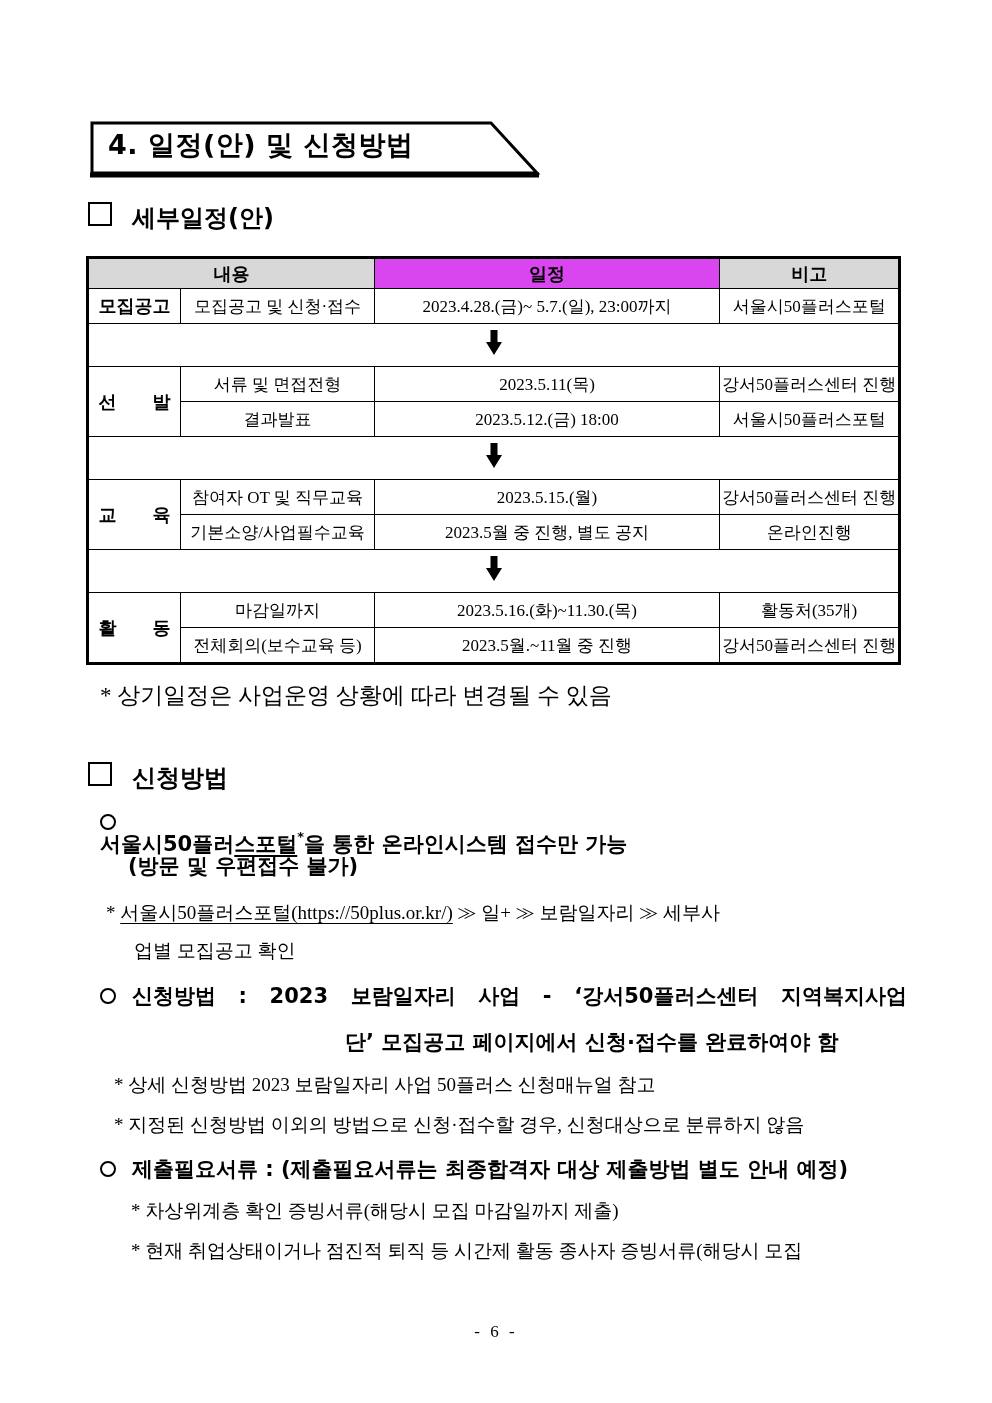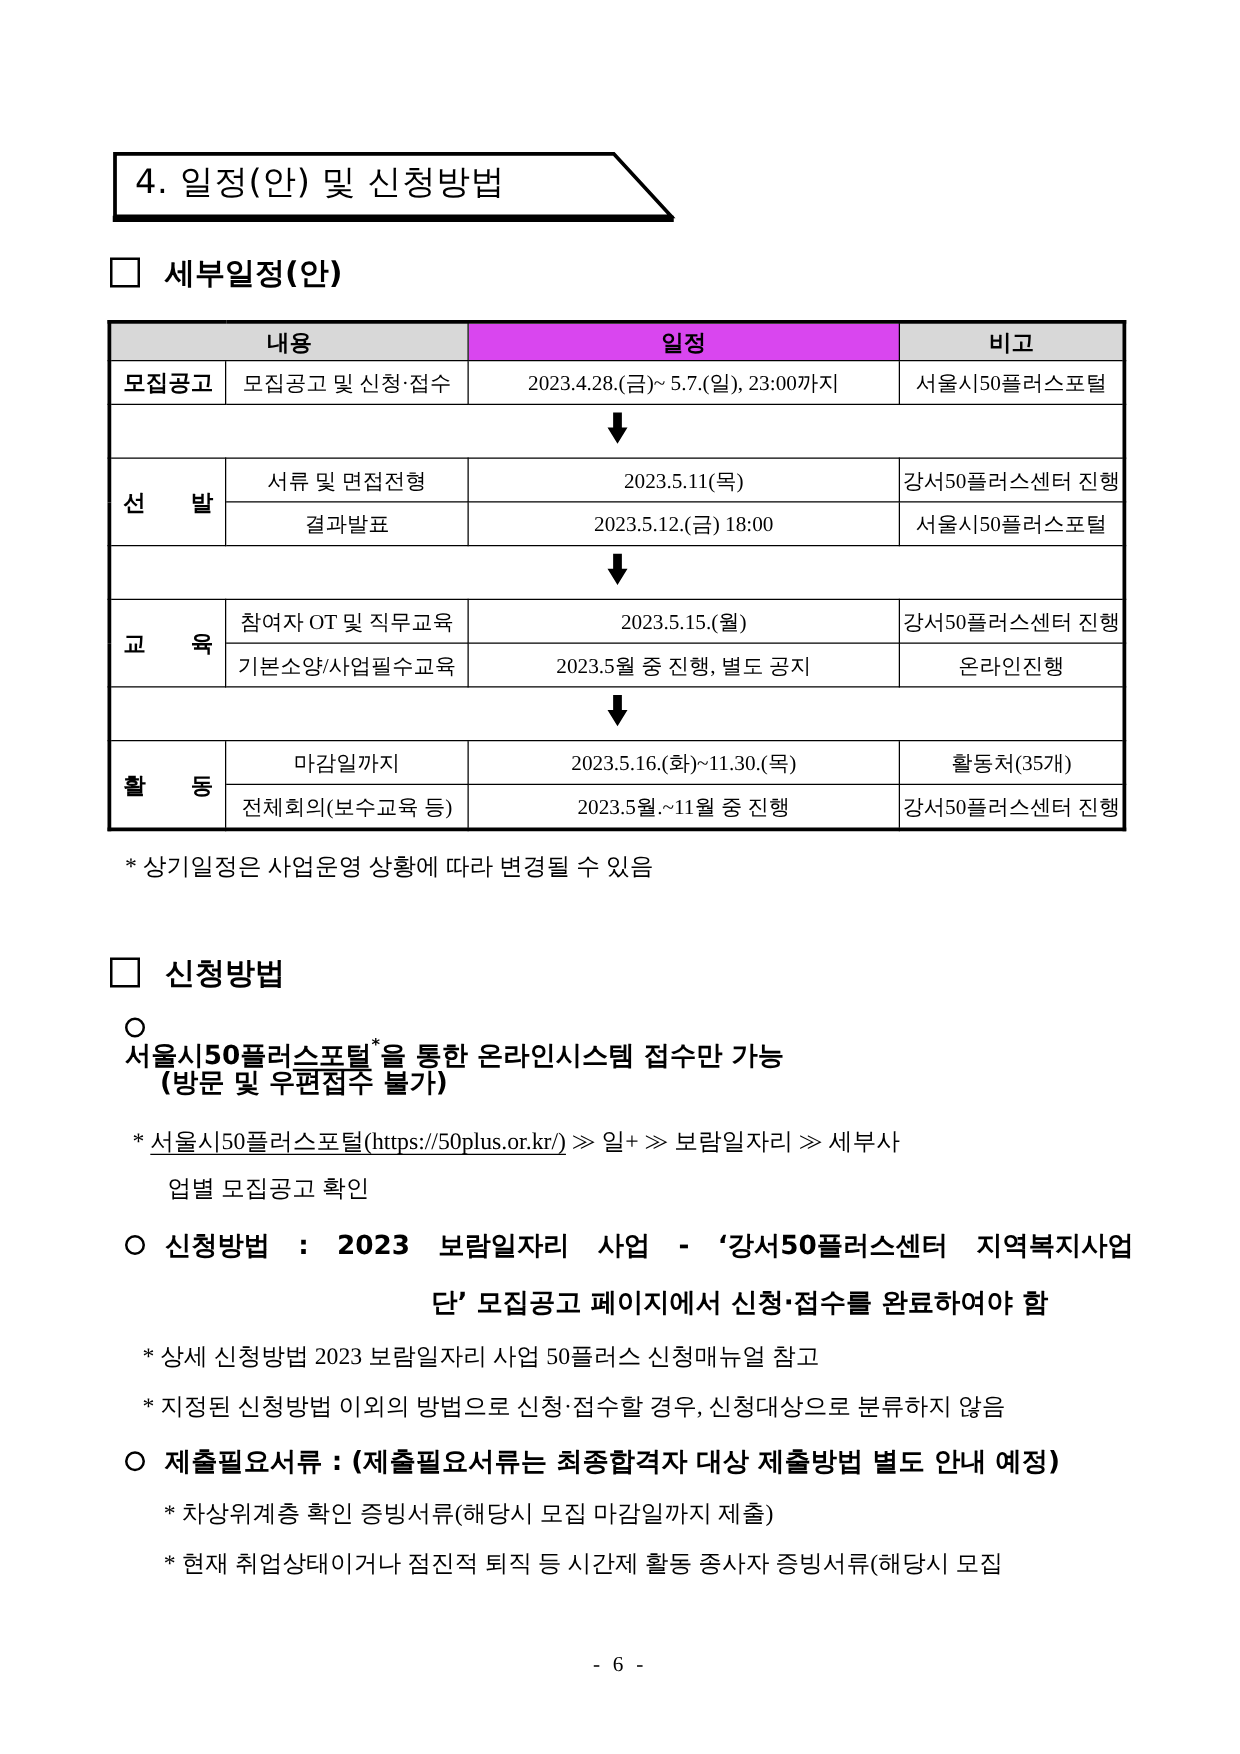--- a/index.html
+++ b/index.html
@@ -3,39 +3,39 @@
 <meta charset="utf-8">
 <style>
   html,body{margin:0;padding:0;background:#fff;}
   .page{position:relative;width:992px;height:1403px;background:#ffffff;color:#000;
         font-family:"Liberation Serif","DejaVu Serif",serif;overflow:hidden;}
 
   
   .banner{position:absolute;left:90px;top:121px;width:456px;height:60px;}
   .banner svg{position:absolute;left:0;top:0;}
   .banner-title{position:absolute;left:18px;top:24px;transform:translateY(-50%);
-        font-family:"DejaVu Sans","Liberation Sans",sans-serif;font-weight:normal;
+        font-family:"DejaVu Sans","Liberation Sans",sans-serif;font-weight:bold;
         font-size:27px;letter-spacing:0.5px;white-space:nowrap;}
 
   
-  .check-heading{position:absolute;display:flex;align-items:center;gap:20px;
+  .check-heading{position:absolute;display:flex;gap:20px;
         font-family:"DejaVu Sans","Liberation Sans",sans-serif;font-weight:bold;
         font-size:24px;white-space:nowrap;}
   .checkbox{display:inline-block;width:20px;height:20px;border:2px solid #000;background:#fff;flex:0 0 auto;}
 
   
   table.sched{position:absolute;left:86px;top:256px;border-collapse:collapse;
         table-layout:fixed;border:3px solid #000;font-size:17px;}
   table.sched th,table.sched td{border:1.5px solid #000;text-align:center;vertical-align:middle;
         padding:0 2px;overflow:hidden;white-space:nowrap;}
   table.sched th{height:29px;font-weight:bold;font-size:18px;}
   table.sched td{height:34px;}
   td.grp{font-weight:bold;font-size:18px;}
   tr.arrow td{height:42px;border-left:none;border-right:none;}
-  .fn-table{position:absolute;left:100px;top:680px;font-size:19px;white-space:nowrap;}
+  .fn-table{position:absolute;left:100px;top:680px;font-size:23px;white-space:nowrap;}
 
   
   .bullet{position:absolute;display:flex;align-items:flex-start;
         font-family:"DejaVu Sans","Liberation Sans",sans-serif;font-weight:bold;
         font-size:21px;white-space:nowrap;}
   .ring{display:inline-block;width:12px;height:12px;border:2px solid #000;border-radius:50%;
         margin:6px 16px 0 0;flex:0 0 auto;}
   .subline{position:absolute;font-family:"DejaVu Sans","Liberation Sans",sans-serif;
         font-weight:bold;font-size:21px;white-space:nowrap;}
   .fn{position:absolute;font-size:19px;white-space:nowrap;}

